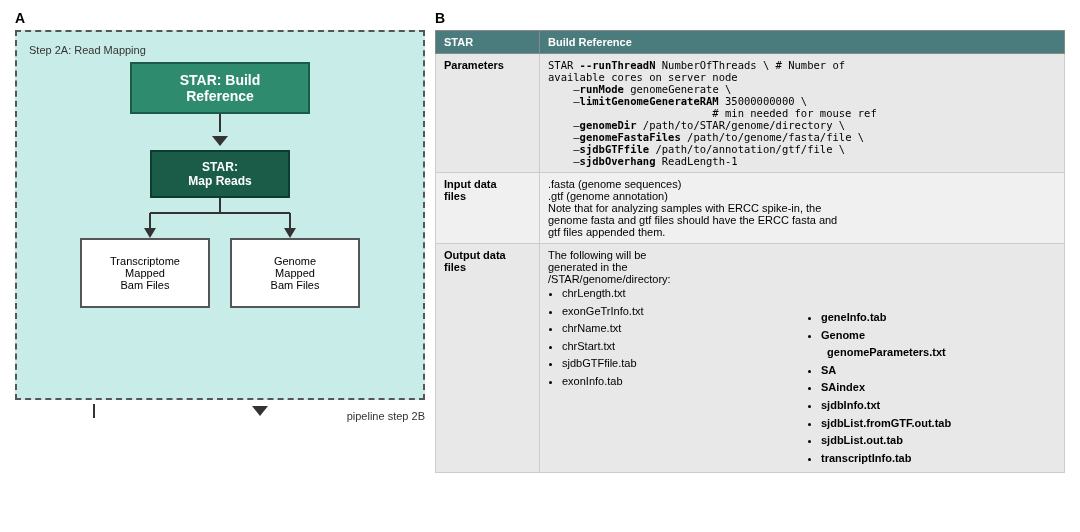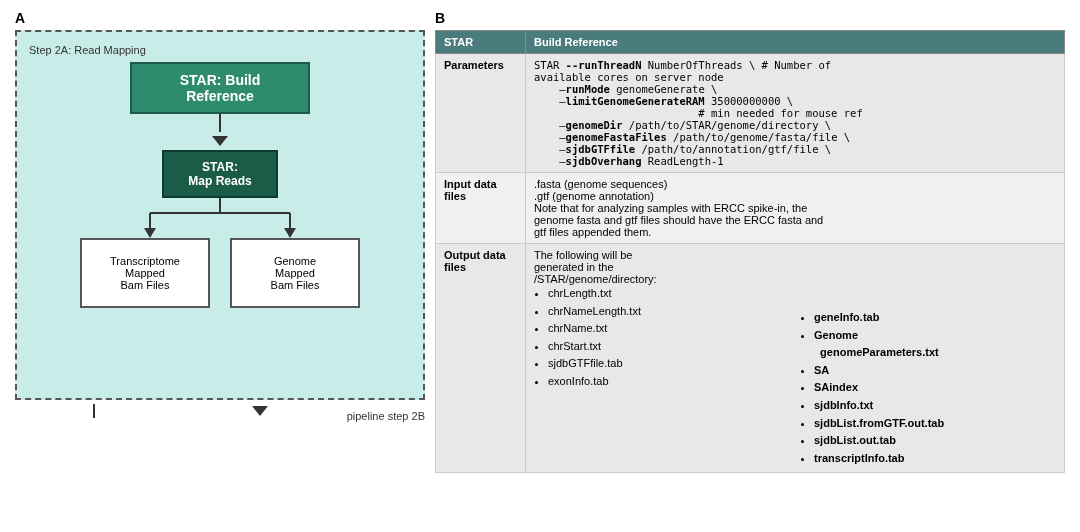--- a/index.html
+++ b/index.html
@@ -80,21 +80,21 @@
     }
 
     .star-map-box {
       background: #1a5c48;
       color: #fff;
       border: 2px solid #0d3d30;
       padding: 8px 20px;
       text-align: center;
       font-size: 12px;
       font-weight: bold;
-      width: 116px;
+      width: 140px;
     }
 
     .branch-container {
       display: flex;
       flex-direction: column;
       align-items: center;
       width: 100%;
     }
 
     .branch-svg {
@@ -160,21 +160,21 @@
       background: #f0f0f0;
     }
 
     .ref-table tr:nth-child(odd) td {
       background: #e8e8e8;
     }
 
     .ref-table td:first-child {
       font-weight: bold;
       white-space: nowrap;
-      width: 90px;
+      width: 104px;
     }
 
     .code-text {
       font-family: monospace;
       font-size: 10.5px;
       margin-top: 34px;
     }
 
     .bold-param {
       font-weight: bold;
@@ -296,21 +296,21 @@
         <td>
           <div class="output-list">
             <div class="output-col">
               <span>
                 The following will be<br>
                 generated in the<br>
                 /STAR/genome/directory:<br>
               </span>
               <ul>
                 <li>chrLength.txt</li>
-                <li>chrNameLength.txt</li>
+                <li>exonGeTrInfo.txt</li>
                 <li>chrName.txt</li>
                 <li>chrStart.txt</li>
                 <li>sjdbGTFfile.tab</li>
                 <li>exonInfo.tab</li>
               </ul>
             </div>
             <div class="output-col">
               <ul style="margin-top:60px;font-weight:bold;">
                 <li>geneInfo.tab</li>
                 <li>Genome<br>&nbsp;&nbsp;genomeParameters.txt</li>

